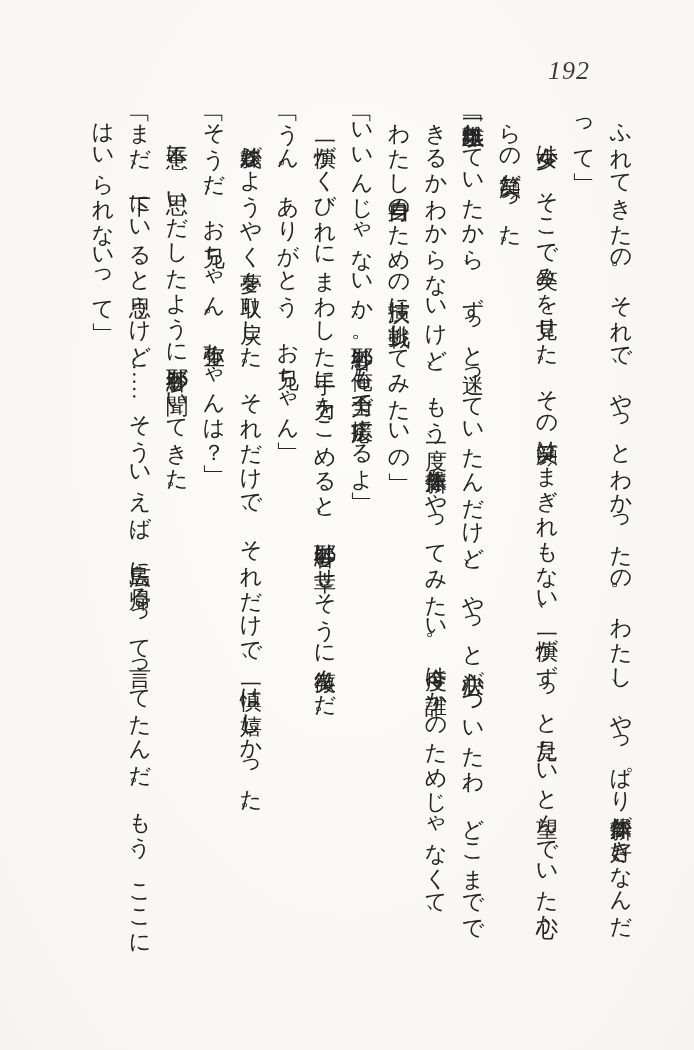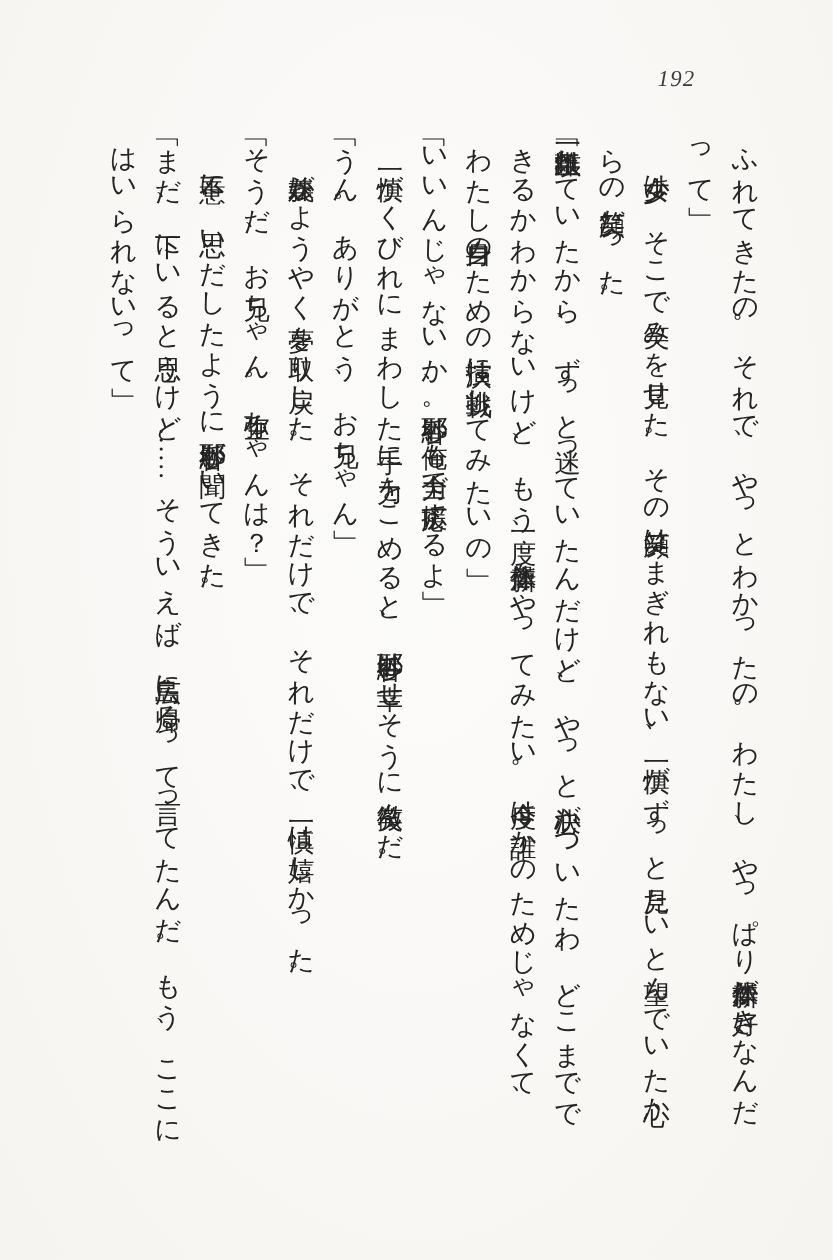--- a/index.html
+++ b/index.html
@@ -17,21 +17,21 @@
     height: 1050px;
     
     background:
       radial-gradient(ellipse at 50% 40%, rgba(255,255,255,0.6) 0%, rgba(240,239,235,0.35) 100%),
       #f8f7f4;
   }
   .page-number {
     position: absolute;
     top: 56px;
     left: 548px;
-    font-size: 19px;
+    font-size: 26px;
     font-style: italic;
     letter-spacing: 1px;
     color: #3d3d3d;
   }
   .text-block {
     position: absolute;
     top: 108px;
     right: 54px;
     height: 838px;
     writing-mode: vertical-rl;

